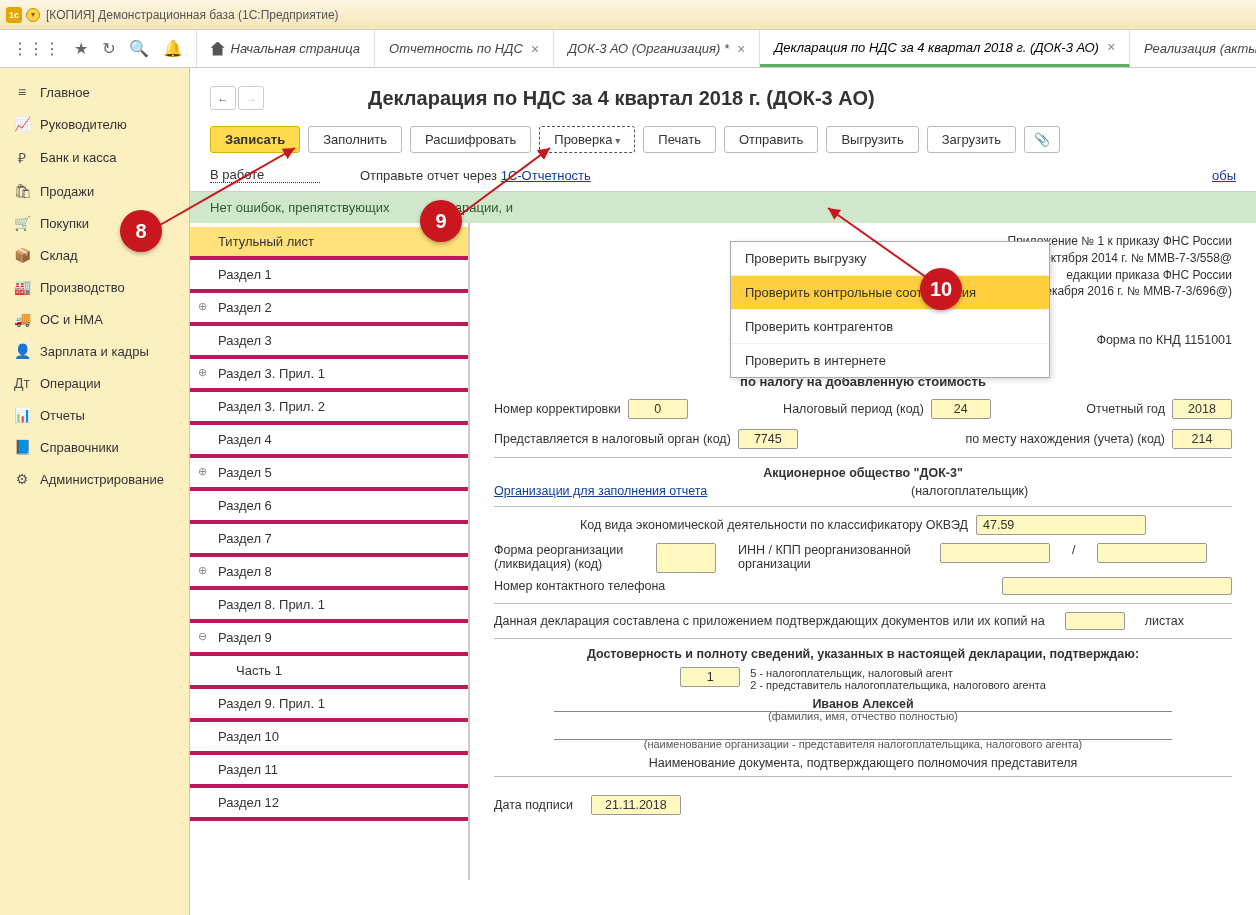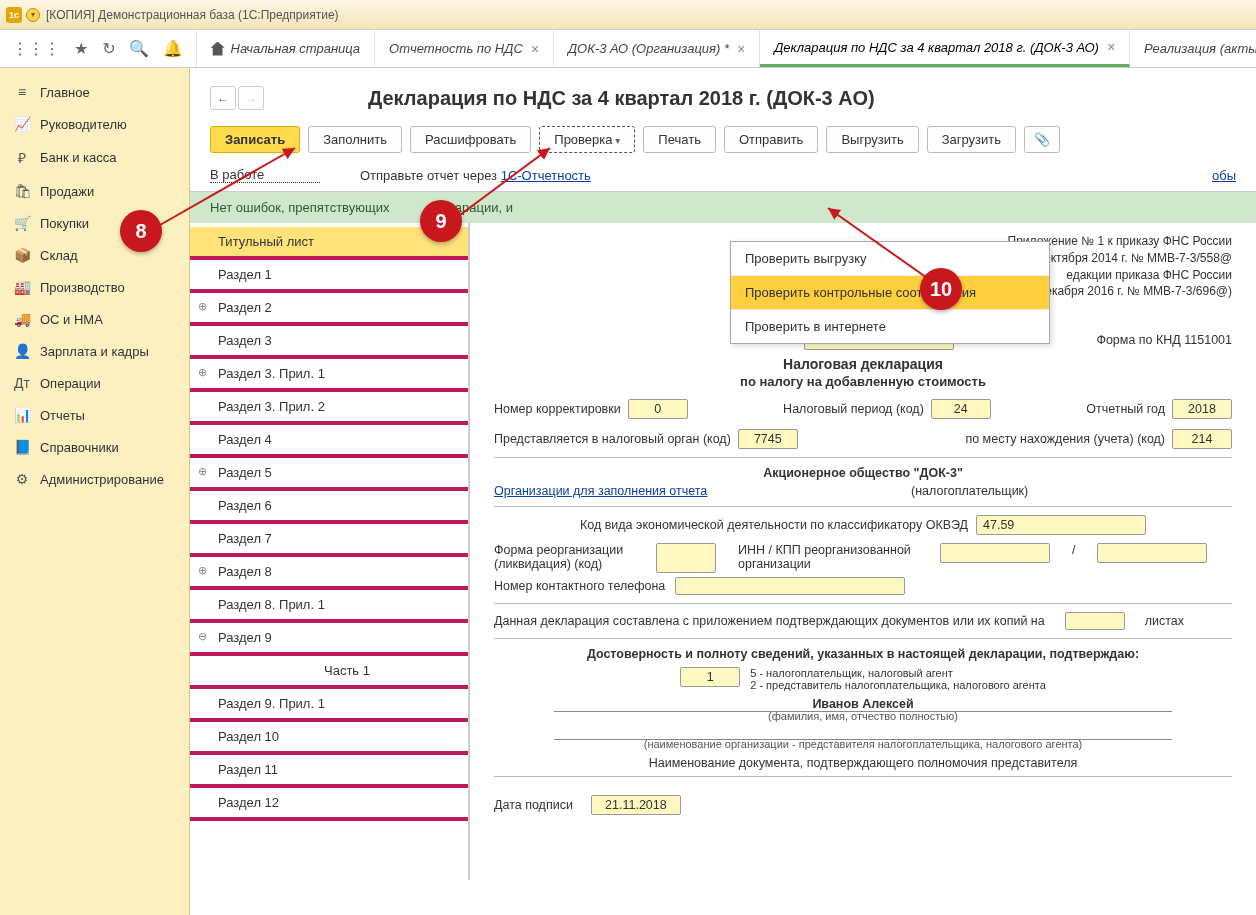--- a/index.html
+++ b/index.html
@@ -107,21 +107,21 @@
   .sections {
     width:280px;border-right:2px solid #ccc;overflow-y:auto;padding-top:4px;
   }
   .sec-item {
     padding:7px 10px 7px 28px;font-size:13px;color:#333;
     border-bottom:4px solid #be185d;cursor:pointer;position:relative;
   }
   .sec-item.selected { background:#ffe27a; }
   .sec-item.exp::before { content:"⊕";position:absolute;left:8px;color:#888;font-size:11px; }
   .sec-item.open::before { content:"⊖";position:absolute;left:8px;color:#888;font-size:11px; }
-  .sec-item.indent { padding-left:46px;text-align:center; }
+  .sec-item.indent { padding-left:46px; }
   .form-area {
     flex:1;padding:10px 24px 20px 24px;font-size:12.5px;color:#333;
     overflow-y:auto;position:relative;
   }
   .appnote { text-align:right;font-size:12px;line-height:1.4;margin-bottom:6px; }
   .row { display:flex;align-items:center;margin:4px 0; }
   .row label { margin-right:6px; }
   .fld {
     border:1px solid #999;border-radius:2px;padding:2px 8px;background:#fef9c3;
     display:inline-block;min-width:60px;text-align:center;font-size:12.5px;
@@ -353,21 +353,21 @@
           <span class="fld y" style="width:30px;height:30px"></span>
           <span style="width:180px">
             <div>ИНН / КПП реорганизованной</div>
             <div>организации</div>
           </span>
           <span class="fld" style="width:110px;height:20px"></span>
           <span>/</span>
           <span class="fld" style="width:110px;height:20px"></span>
         </div>
 
-        <div class="row" style="justify-content:flex-start;gap:10px;">
+        <div class="row" style="justify-content:space-between;gap:10px;">
           <span>Номер контактного телефона</span>
           <span class="fld" style="width:230px;height:18px"></span>
         </div>
         <div class="form-sep"></div>
 
         <div class="row" style="gap:20px">
           <span>Данная декларация составлена с приложением подтверждающих документов или их копий на</span>
           <span class="fld y" style="width:44px;height:18px"></span>
           <span>листах</span>
         </div>
@@ -393,20 +393,21 @@
         <div class="row" style="gap:18px">
           <span>Дата подписи</span>
           <span class="fld y" style="width:90px">21.11.2018</span>
         </div>
       </div>
     </div>
 
     <div class="dropdown-menu">
       <div class="mi">Проверить выгрузку</div>
       <div class="mi hl">Проверить контрольные соотношения</div>
+      <div class="mi">Проверить контрагентов</div>
       <div class="mi">Проверить в интернете</div>
     </div>
 
   </div>
 </div>
 
 <div class="callout" style="top:210px;left:120px">8</div>
 <div class="callout" style="top:200px;left:420px">9</div>
 <div class="callout" style="top:268px;left:920px">10</div>
 

